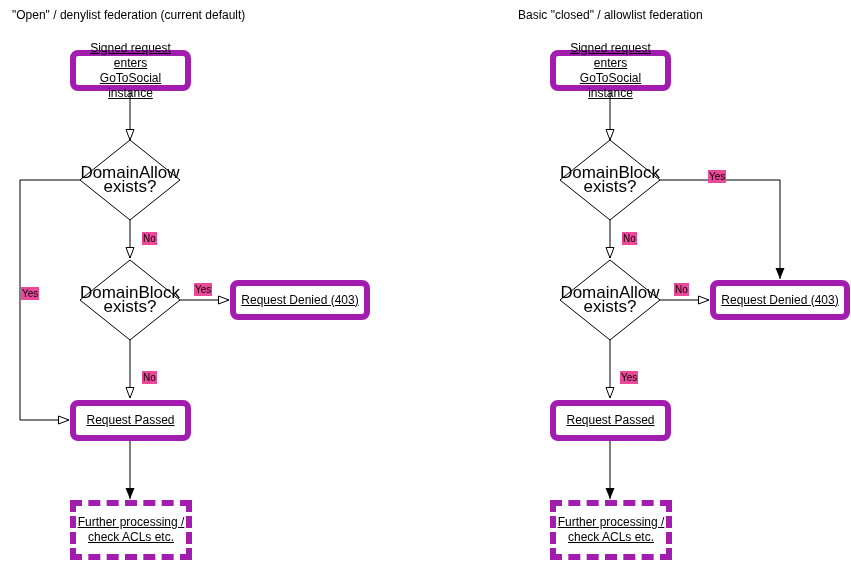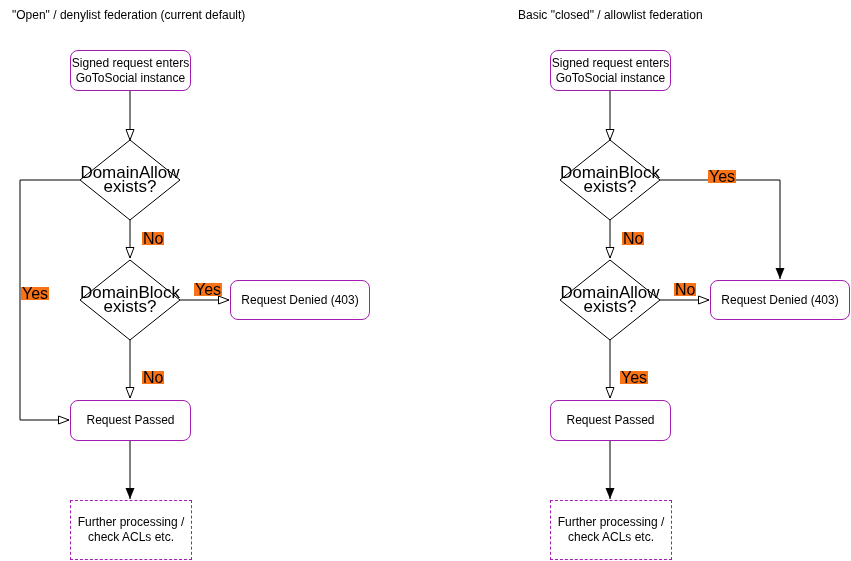--- a/index.html
+++ b/index.html
@@ -10,32 +10,32 @@
   }
   .layer { position: absolute; left: 0; top: 0; }
   .chart-title { position: absolute; font-size: 12px; line-height: 14px; white-space: pre; }
   #title-left  { left: 12px;  top: 8px; }
   #title-right { left: 518px; top: 8px; }
 
   .node {
     position: absolute; box-sizing: border-box;
     display: flex; align-items: center; justify-content: center;
     text-align: center; font-size: 12px; line-height: 15px;
-    background: #ffffff; border: 1px solid #a21caf; white-space: pre-line;
+    background: #ffffff; border: 6px solid #a21caf; white-space: pre-line; text-decoration: underline;
   }
   .rounded { border-radius: 8px; }
   .dashed  { border-style: dashed; }
 
   .diamond-label {
     position: absolute; display: flex; align-items: center; justify-content: center;
     text-align: center; font-size: 17px; line-height: 14px; white-space: pre-line;
   }
   .edge-label {
-    position: absolute; font-size: 16px; line-height: 13px;
-    background: #f97316; padding: 0 1px;
+    position: absolute; font-size: 10px; line-height: 13px;
+    background: #ec4899; padding: 0 1px;
   }
 
   
   #l-start   { left: 70px;  top: 50px;  width: 121px; height: 41px; }
   #l-d1      { left: 80px;  top: 140px; width: 100px; height: 80px; }
   #l-d2      { left: 80px;  top: 260px; width: 100px; height: 80px; }
   #l-denied  { left: 230px; top: 280px; width: 140px; height: 40px; }
   #l-passed  { left: 70px;  top: 400px; width: 121px; height: 41px; }
   #l-further { left: 70px;  top: 500px; width: 122px; height: 60px; }
   #l-label-d1-no  { left: 142px; top: 232px; }

